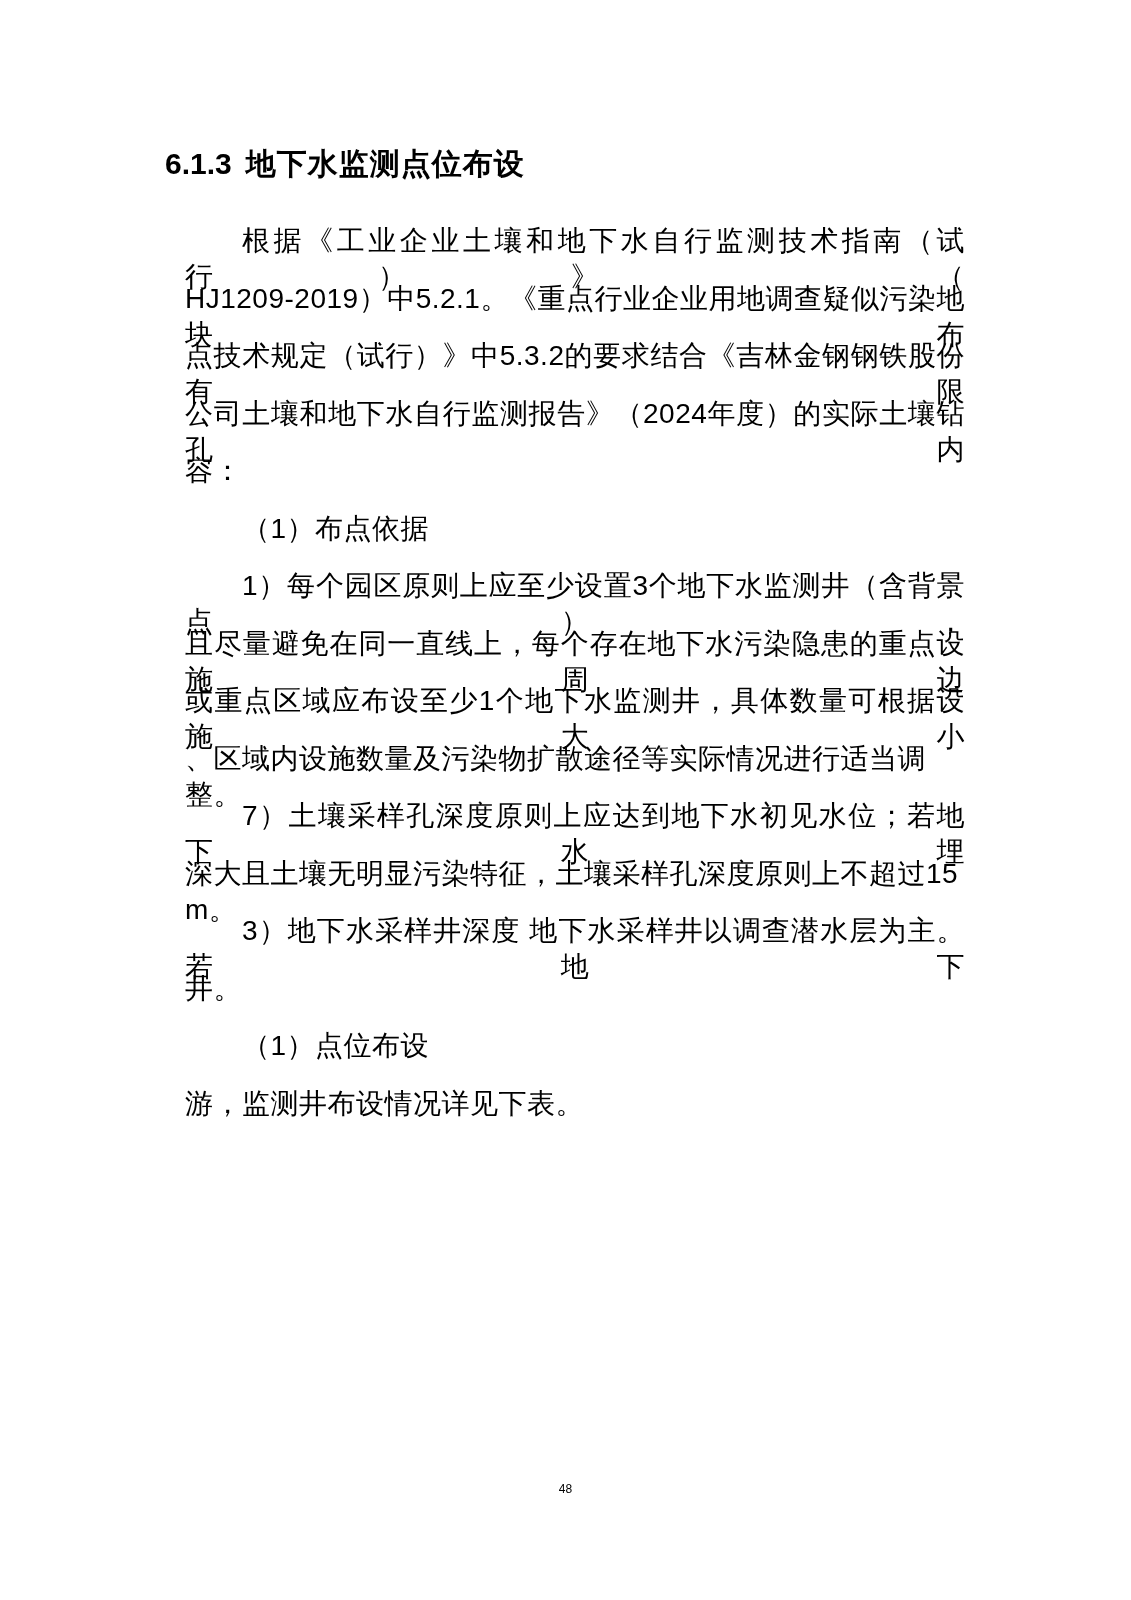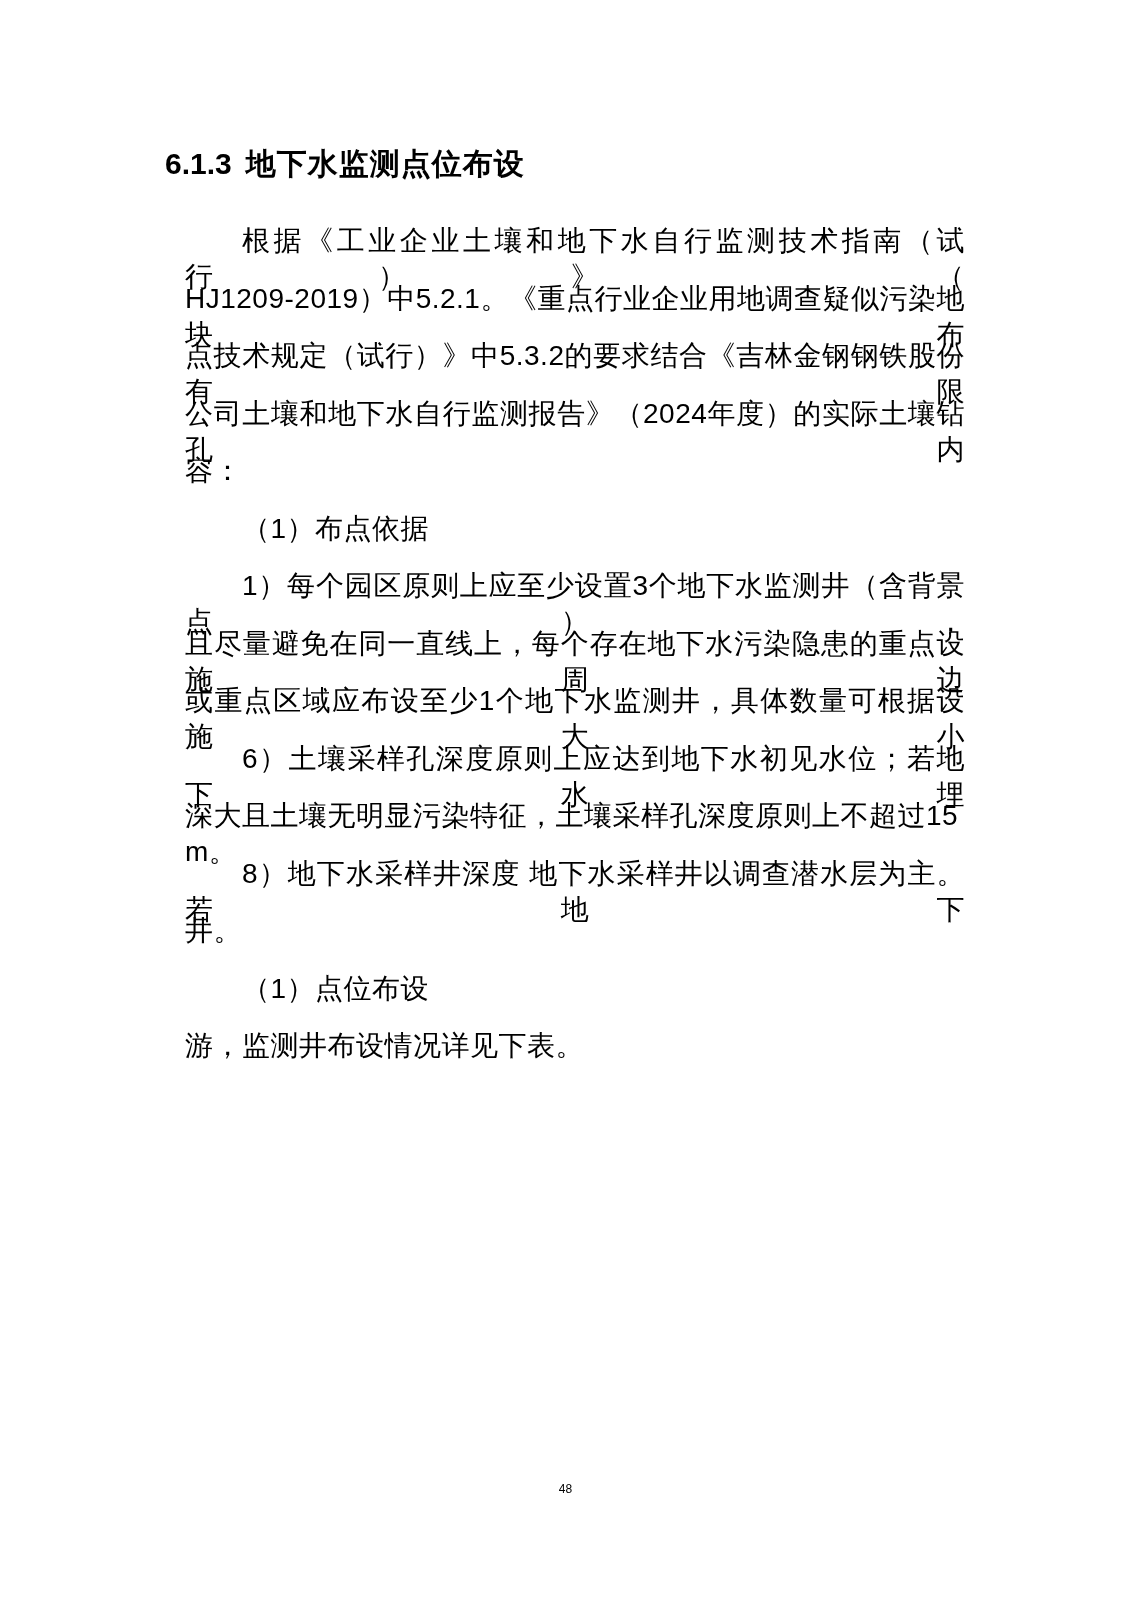--- a/index.html
+++ b/index.html
@@ -74,29 +74,30 @@
     </div>
 
     <div>
       <div class="ln ind">（1）布点依据</div>
     </div>
 
     <div>
       <div class="ln j ind">1）每个园区原则上应至少设置3个地下水监测井（含背景点），</div>
       <div class="ln j">且尽量避免在同一直线上，每个存在地下水污染隐患的重点设施周边</div>
       <div class="ln j">或重点区域应布设至少1个地下水监测井，具体数量可根据设施大小</div>
+      <div class="ln">、区域内设施数量及污染物扩散途径等实际情况进行适当调整。</div>
     </div>
 
     <div>
-      <div class="ln j ind">6）土壤采样孔深度原则上应达到地下水初见水位；若地下水埋</div>
+      <div class="ln j ind">7）土壤采样孔深度原则上应达到地下水初见水位；若地下水埋</div>
       <div class="ln">深大且土壤无明显污染特征，土壤采样孔深度原则上不超过15 m。</div>
     </div>
 
     <div>
-      <div class="ln j ind">8）地下水采样井深度 地下水采样井以调查潜水层为主。若地下</div>
+      <div class="ln j ind">3）地下水采样井深度 地下水采样井以调查潜水层为主。若地下</div>
       <div class="ln">井。</div>
     </div>
 
     <div>
       <div class="ln ind">（1）点位布设</div>
     </div>
 
     <div>
       <div class="ln">游，监测井布设情况详见下表。</div>
     </div>

